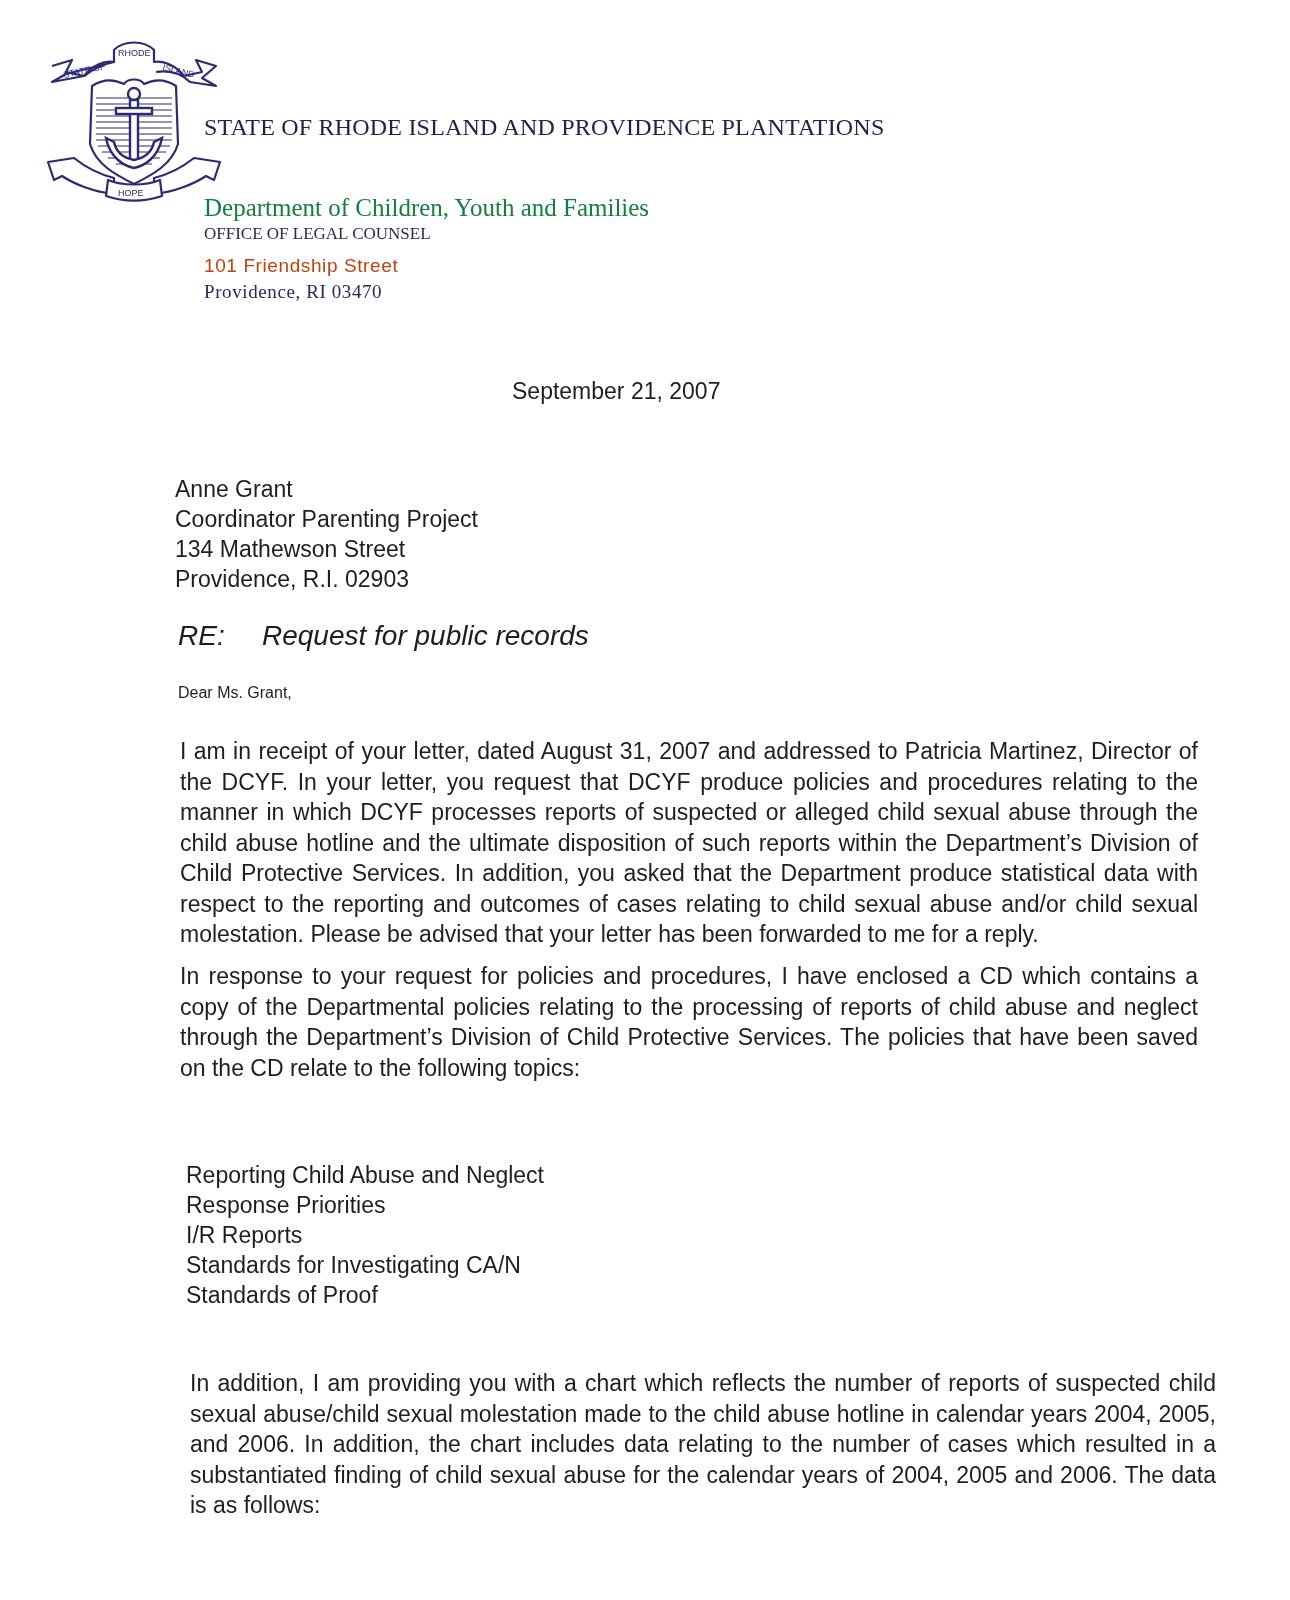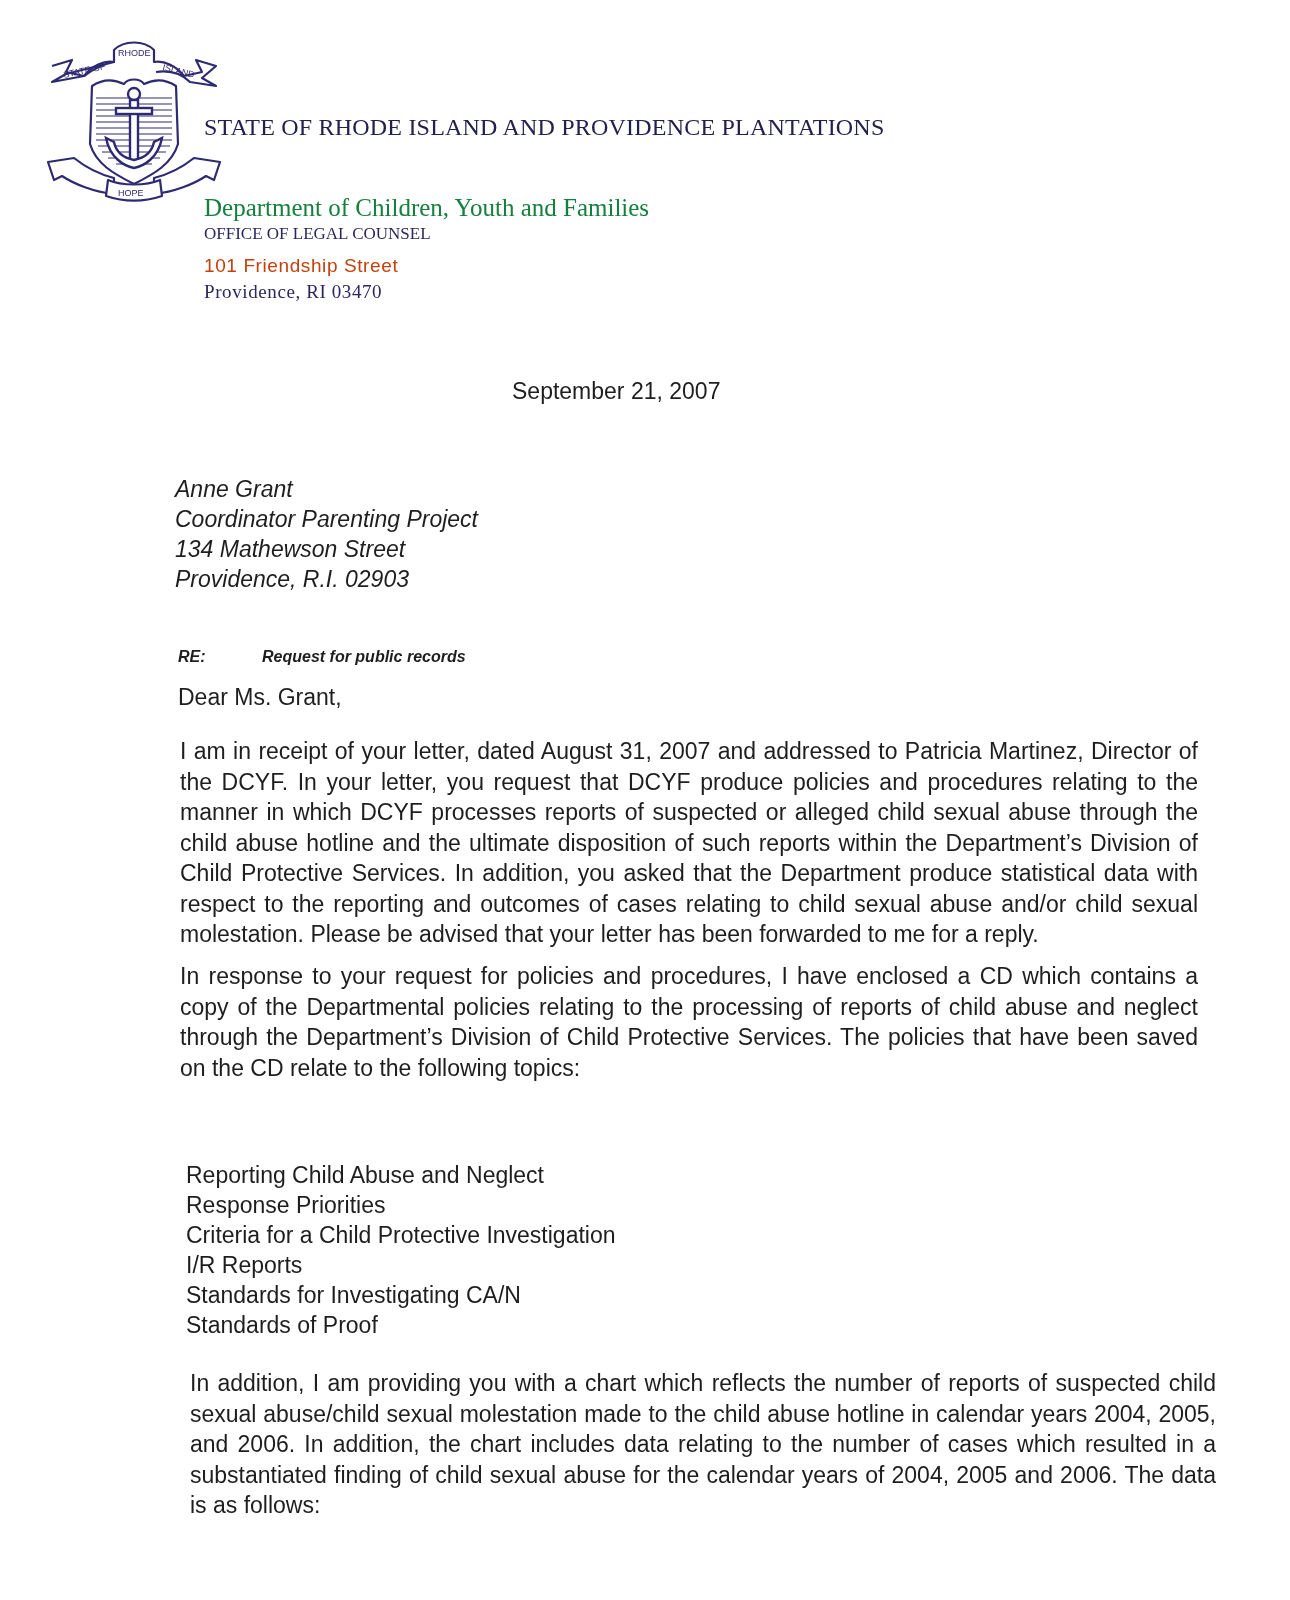--- a/index.html
+++ b/index.html
@@ -4,25 +4,25 @@
   <style>
     html, body { margin: 0; padding: 0; background: #ffffff; }
     body { width: 1290px; height: 1600px; position: relative; overflow: hidden; font-family: "Liberation Sans", sans-serif; color: #1e1e1e; }
     .seal { position: absolute; left: 44px; top: 34px; width: 180px; height: 170px; }
     .lh-state { position: absolute; left: 204px; top: 114px; font-family: "Liberation Serif", serif; font-size: 24px; color: #23204f; letter-spacing: 0.2px; white-space: nowrap; }
     .lh-dept { position: absolute; left: 204px; top: 194px; font-family: "Liberation Serif", serif; font-size: 25px; color: #15803d; white-space: nowrap; }
     .lh-office { position: absolute; left: 204px; top: 224px; font-family: "Liberation Serif", serif; font-size: 17px; color: #2a2660; white-space: nowrap; }
     .lh-addr1 { position: absolute; left: 204px; top: 255px; font-family: Liberation Sans, sans-serif; font-size: 19px; color: #c2410c; white-space: nowrap; letter-spacing: 0.6px; }
     .lh-addr2 { position: absolute; left: 204px; top: 281px; font-family: "Liberation Serif", serif; font-size: 19px; color: #2a2660; white-space: nowrap; letter-spacing: 0.6px; }
     .date { position: absolute; left: 512px; top: 378px; font-size: 23px; white-space: nowrap; }
-    .recipient { position: absolute; left: 175px; top: 474px; font-size: 23px; line-height: 30px; font-style: italic; }
+    .recipient { position: absolute; left: 175px; top: 474px; font-size: 23px; line-height: 30px; }
     .recipient div { white-space: nowrap; }
-    .re { position: absolute; left: 178px; top: 648px; font-size: 16px; font-weight: bold; font-style: italic; white-space: nowrap; }
+    .re { position: absolute; left: 178px; top: 620px; font-size: 28px; font-weight: normal; font-style: italic; white-space: nowrap; }
     .re .re-label { display: inline-block; width: 84px; }
-    .salutation { position: absolute; left: 178px; top: 684px; font-size: 23px; white-space: nowrap; }
+    .salutation { position: absolute; left: 178px; top: 684px; font-size: 16px; white-space: nowrap; }
     .para { position: absolute; left: 180px; width: 1018px; font-size: 23px; line-height: 30.5px; text-align: justify; }
     .para.p1 { top: 736px; }
     .para.p2 { top: 944px; margin-top: 17px; }
     .para.p3 { top: 1368px; width: 1026px; left: 190px; }
     .topics { position: absolute; left: 186px; top: 1160px; font-size: 23px; line-height: 30px; }
     .topics div { white-space: nowrap; }
   </style>
 </head>
 <body>
 
@@ -92,20 +92,19 @@
   </div>
 
   <div class="salutation">Dear Ms. Grant,</div>
 
   <div class="para p1">I am in receipt of your letter, dated August 31, 2007 and addressed to Patricia Martinez, Director of the DCYF.  In your letter, you request that DCYF produce policies and procedures relating to the manner in which DCYF processes reports of suspected or alleged child sexual abuse through the child abuse hotline and the ultimate disposition of such reports within the Department’s Division of Child Protective Services.  In addition, you asked that the Department produce statistical data with respect to the reporting and outcomes of cases relating to child sexual abuse and/or child sexual molestation. Please be advised that your letter has been forwarded to me for a reply.</div>
   <div class="para p2">In response to your request for policies and procedures, I have enclosed a CD which contains a copy of the Departmental policies relating to the processing of reports of child abuse and neglect through the Department’s Division of Child Protective Services.  The policies that have been saved on the CD relate to the following topics:</div>
 
   <div class="topics">
     <div>Reporting Child Abuse and Neglect</div>
     <div>Response Priorities</div>
-    <div>Criteria for a Child Protective Investigation</div>
     <div>I/R Reports</div>
     <div>Standards for Investigating CA/N</div>
     <div>Standards of Proof</div>
   </div>
 
   <div class="para p3">In addition, I am providing you with a chart which reflects the number of reports of suspected child sexual abuse/child sexual molestation made to the child abuse hotline in calendar years 2004, 2005, and 2006.  In addition, the chart includes data relating to the number of cases which resulted in a substantiated finding of child sexual abuse for the calendar years of 2004, 2005 and 2006.  The data is as follows:</div>
 </div>
 
 </body></html>

